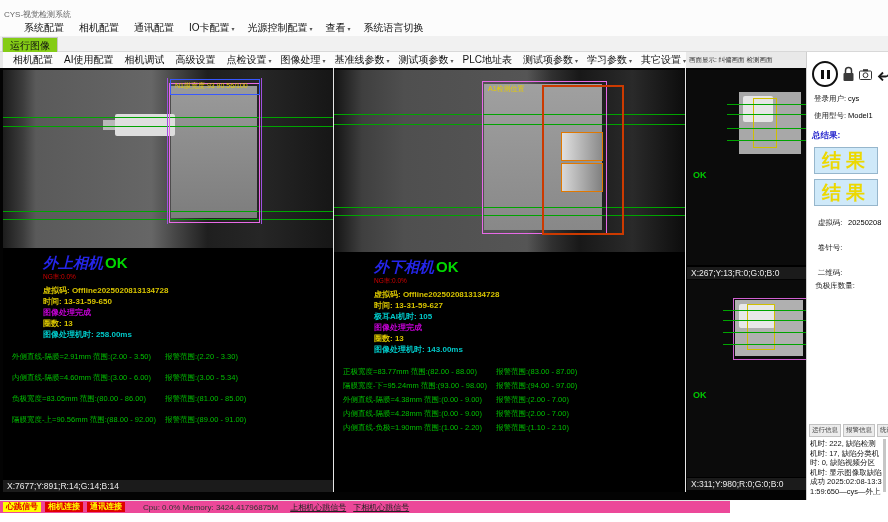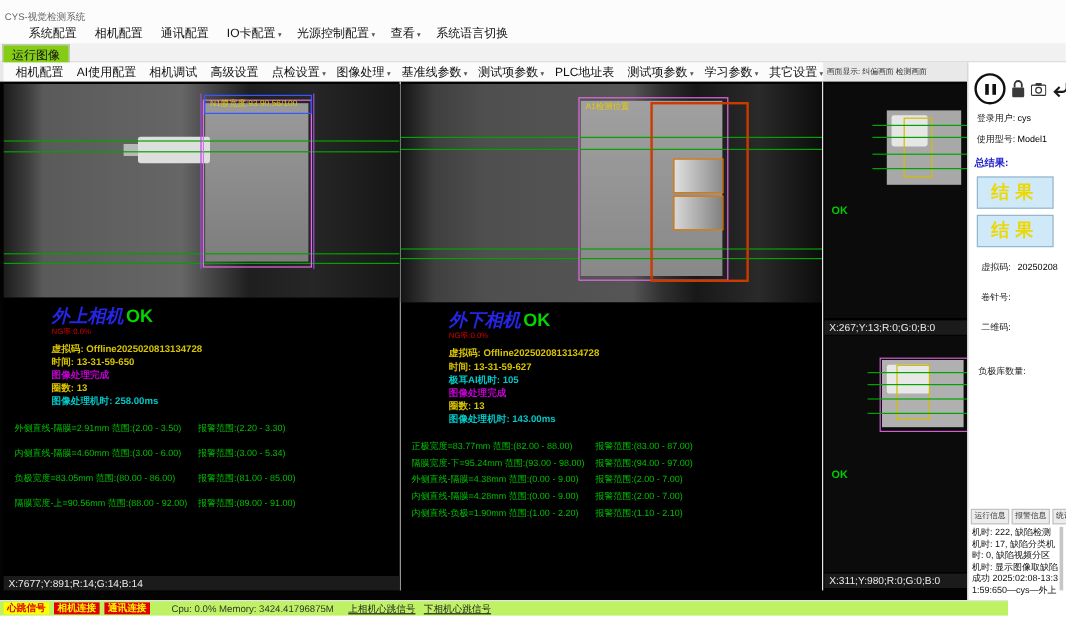--- a/index.html
+++ b/index.html
@@ -39,27 +39,27 @@
   
   #right-panel{left:806px;top:52px;width:82px;height:448px;background:#fff;border-left:1px solid #cfcfcf;box-sizing:border-box;}
   .rp-controls{display:flex;align-items:center;gap:4px;margin:9px 2px 0 5px;}
   .pause-btn{width:22px;height:22px;border:2.5px solid #101010;border-radius:50%;background:#fff;display:flex;align-items:center;justify-content:center;gap:3px;flex:none;cursor:pointer;}
   .pause-btn .bar{width:3px;height:9px;background:#101010;}
   .icon-btn{background:none;border:none;padding:0;margin:0;display:flex;align-items:center;justify-content:center;cursor:pointer;}
   .rp-row{display:flex;margin:7px 0 0 5px;font-size:7.5px;color:#222;white-space:nowrap;}
   .rp-row .lbl{width:36px;text-align:center;}
   .rp-row .val{color:#000;}
   .total-lbl{margin:9px 0 0 5px;font-size:8.5px;font-weight:bold;color:#2222cc;}
-  .result-box{width:62px;height:25px;margin:5px 0 0 7px;background:#cfe9f9;border:1px solid #96b6cc;color:#ecd800;font-weight:bold;font-size:15px;text-align:center;line-height:25px;letter-spacing:5px;}
+  .result-box{width:62px;height:25px;margin:5px 0 0 7px;background:#cfe9f9;border:1px solid #96b6cc;color:#ecd800;font-weight:bold;font-size:19px;text-align:center;line-height:25px;letter-spacing:5px;}
   .rp-tabs{position:absolute;left:2px;top:372px;display:flex;gap:2px;}
   .rp-tab{font-size:6.5px;color:#333;background:#ececec;border:1px solid #c2c2c2;padding:1px 2px;white-space:nowrap;cursor:pointer;}
   .rp-info{position:absolute;left:3px;top:387px;width:72px;bottom:4px;font-size:7.5px;line-height:9.5px;color:#111;word-break:break-all;overflow:hidden;}
   .rp-scroll{position:absolute;right:2px;top:387px;bottom:8px;width:3px;background:#c6c6c6;}
   
-  #statusbar{left:0;top:500px;width:840px;height:13px;background:#bef264;border-top:1px solid #e4e4e4;display:flex;align-items:center;gap:5px;padding-left:3px;box-sizing:border-box;}
+  #statusbar{left:0;top:500px;width:730px;height:13px;background:#ec4899;border-top:1px solid #e4e4e4;display:flex;align-items:center;gap:5px;padding-left:3px;box-sizing:border-box;}
   .badge{font-size:8px;font-weight:bold;padding:0 3px;line-height:10px;}
   .cpu-text{font-size:8px;color:#333;margin-left:13px;}
   .hb-link{font-size:8px;color:#222;text-decoration:underline;margin-left:7px;}
 </style>
 </head>
 <body>
 
 <div class="abs" id="titlebar">
   <span class="t">CYS-视觉检测系统</span>
 </div>
@@ -277,21 +277,21 @@
     <span class="val">20250208</span>
   </div>
   <div class="rp-row" style="margin-top:15px;">
     <span class="lbl">卷针号:</span>
     <span class="val"></span>
   </div>
   <div class="rp-row" style="margin-top:15px;">
     <span class="lbl">二维码:</span>
     <span class="val"></span>
   </div>
-  <div class="rp-row" style="margin-top:27px;">
+  <div class="rp-row" style="margin-top:3px;">
     <span class="lbl" style="width:46px;">负极库数量:</span>
     <span class="val"></span>
   </div>
 
   <div class="rp-tabs">
 
   <span class="rp-tab">运行信息</span>
       <span class="rp-tab">报警信息</span>
       <span class="rp-tab">统计信息</span>
     </div>

